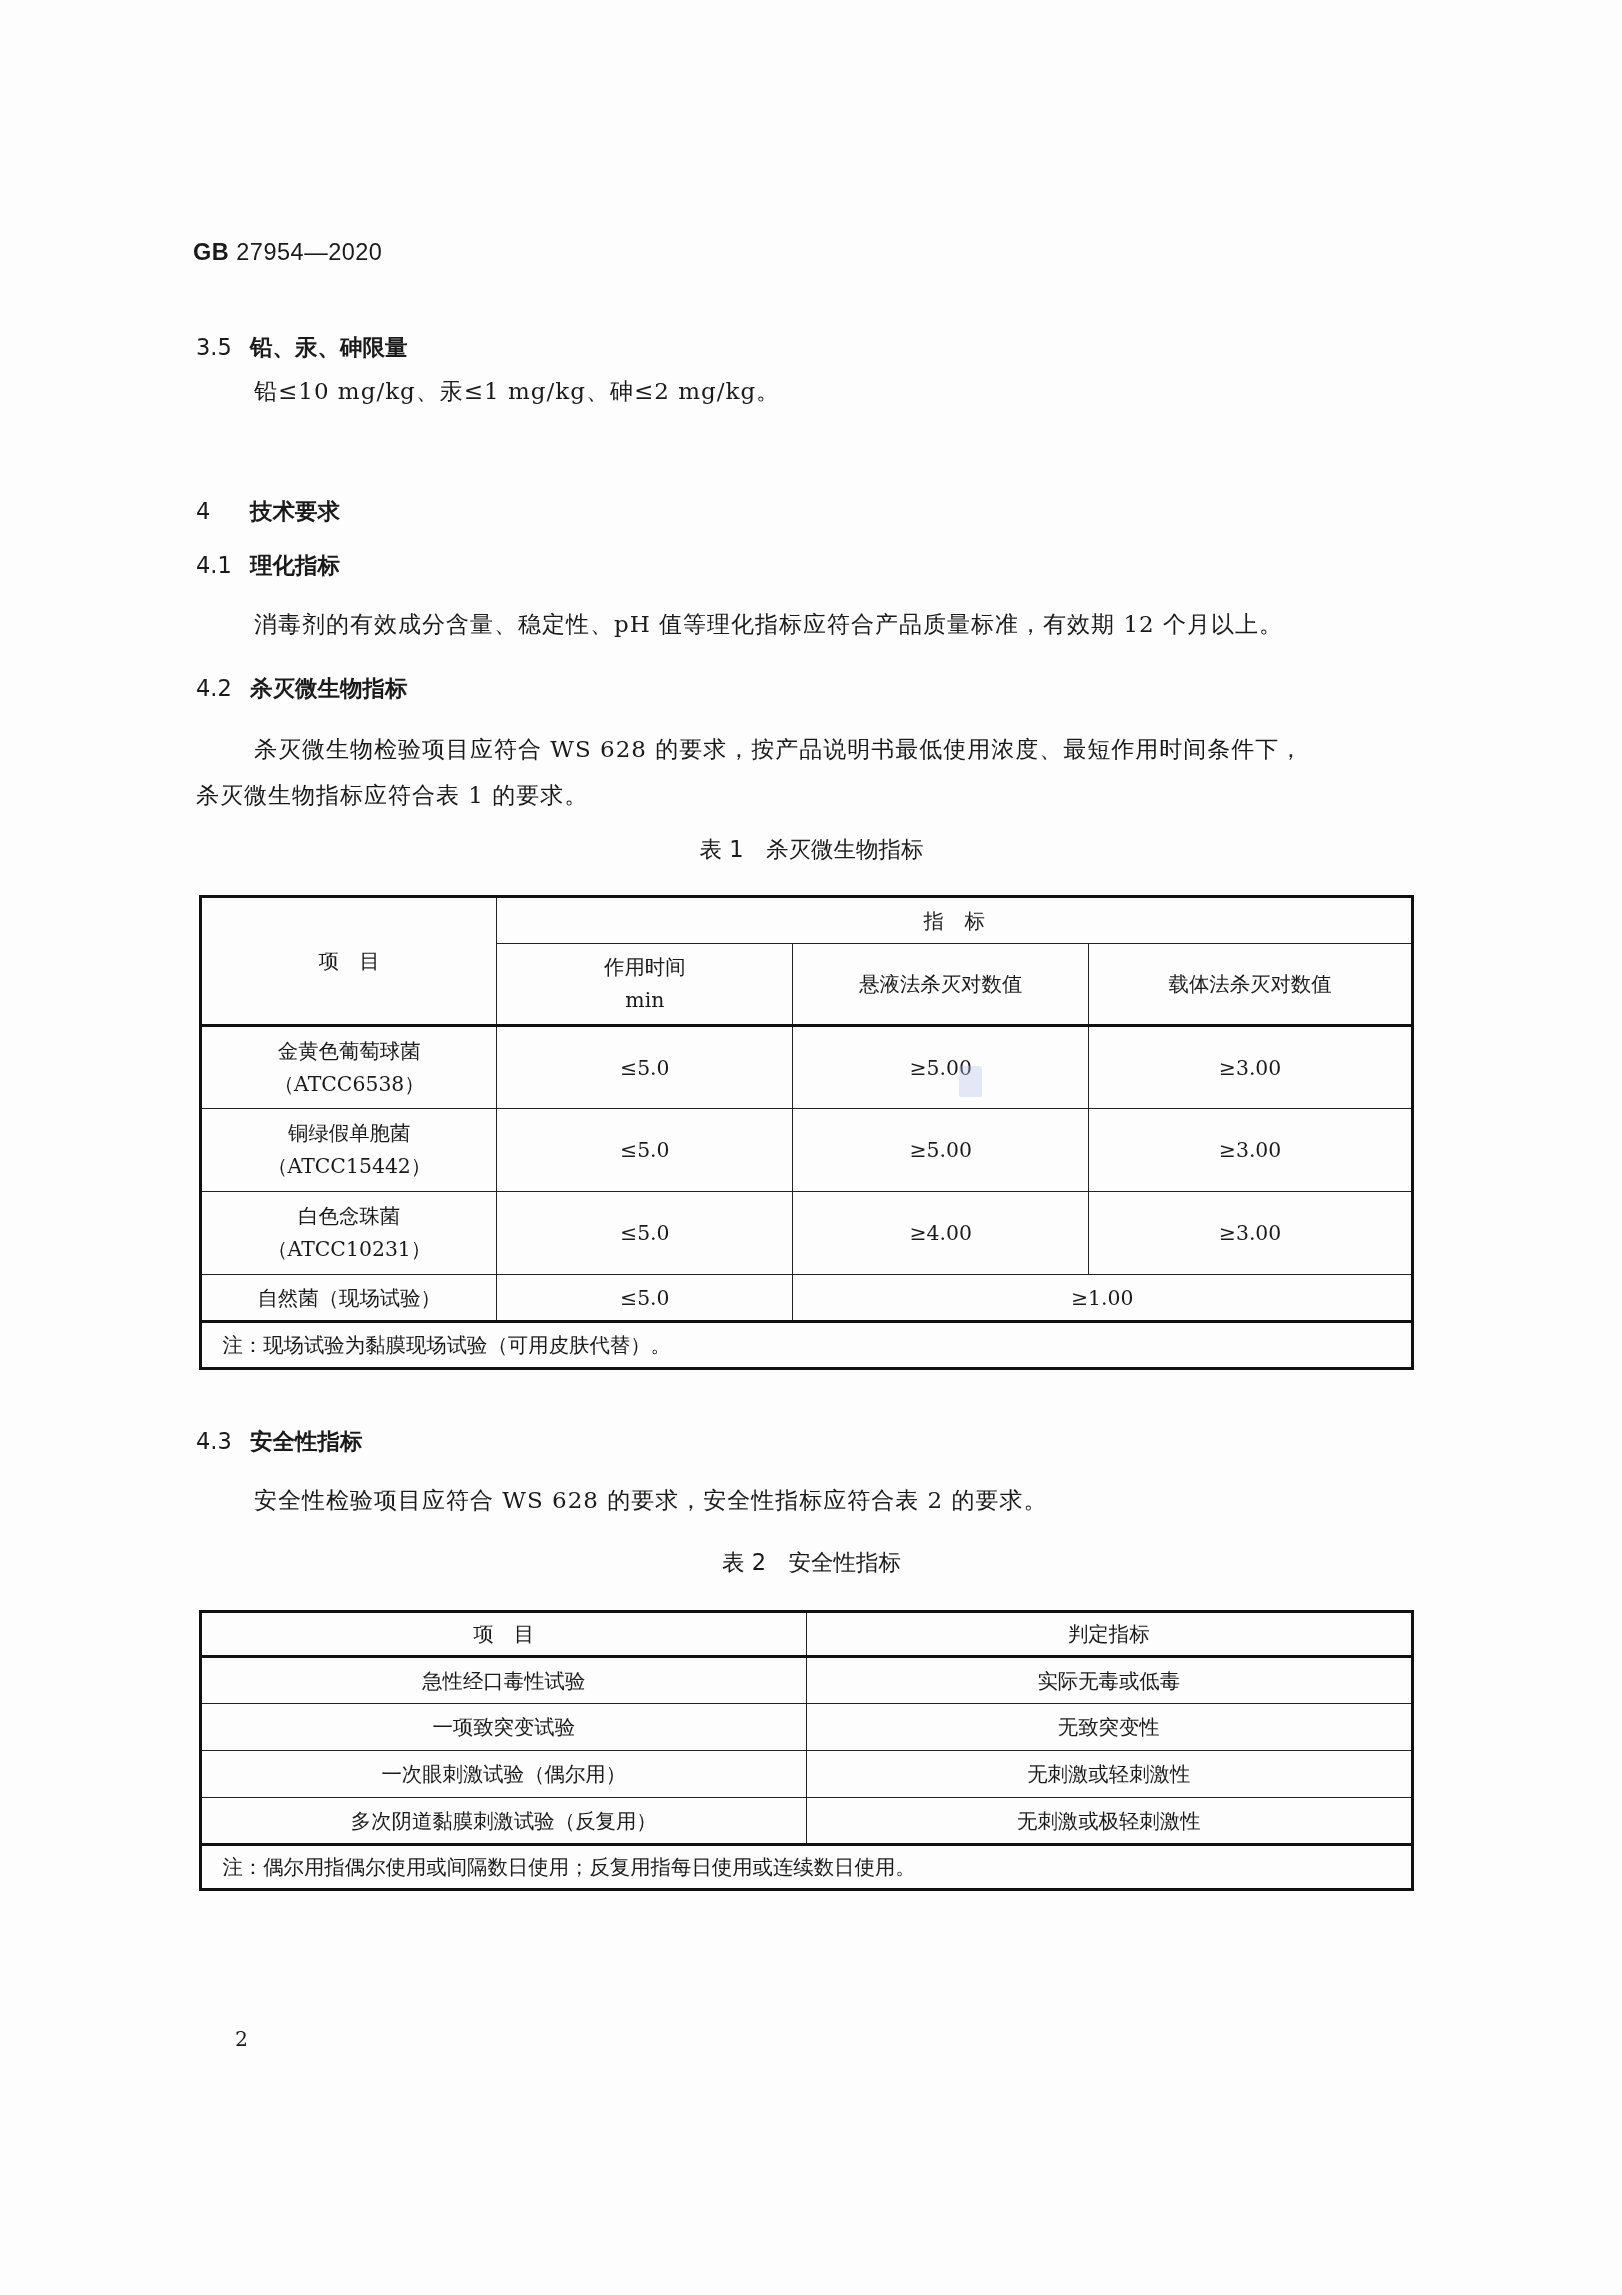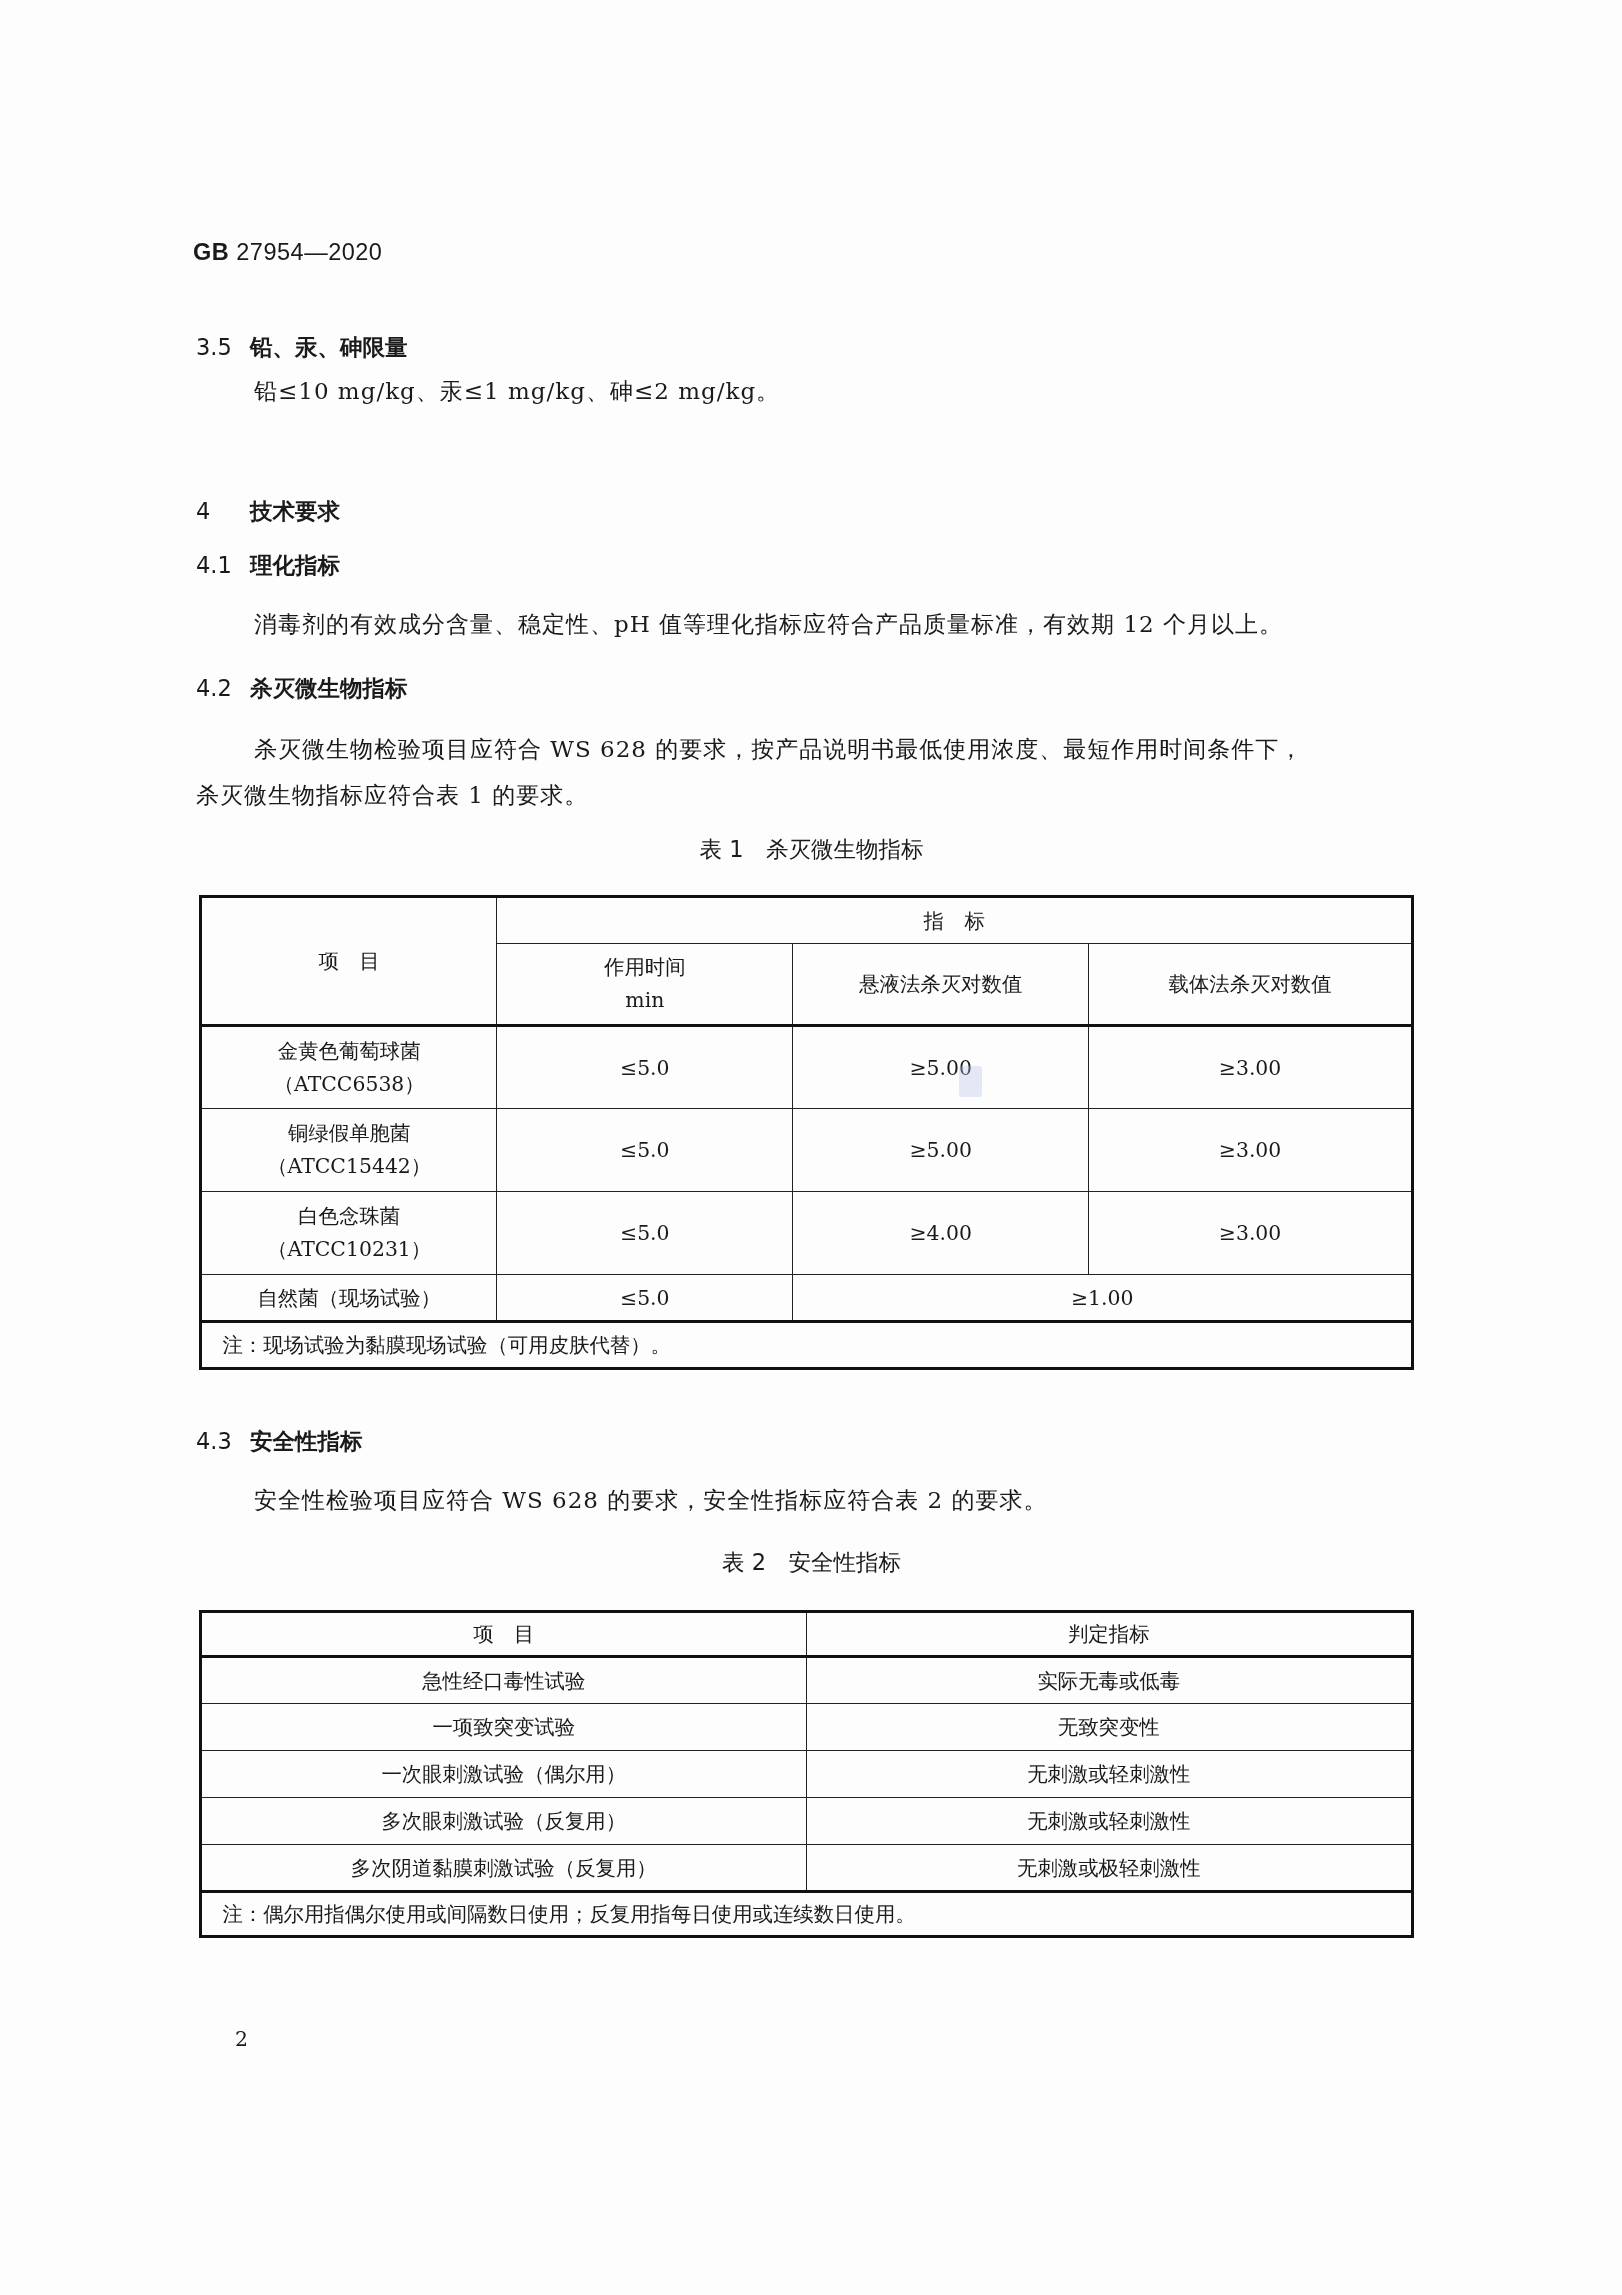--- a/index.html
+++ b/index.html
@@ -125,24 +125,20 @@
       </tr>
   <tr style="height:47px">
         <td>一项致突变试验</td>
         <td>无致突变性</td>
       </tr>
   <tr style="height:47px">
         <td>一次眼刺激试验（偶尔用）</td>
         <td>无刺激或轻刺激性</td>
       </tr>
   <tr style="height:47px">
-        <td>多次眼刺激试验（反复用）</td>
-        <td>无刺激或轻刺激性</td>
-      </tr>
-  <tr style="height:47px">
         <td>多次阴道黏膜刺激试验（反复用）</td>
         <td>无刺激或极轻刺激性</td>
       </tr>
   <tr style="height:45px">
         <td colspan="2" class="note" style="border-top:3.1px solid #111">注：偶尔用指偶尔使用或间隔数日使用；反复用指每日使用或连续数日使用。</td>
       </tr>
 </tbody>
   </table>
 
 <div class="abs pg">2</div>

